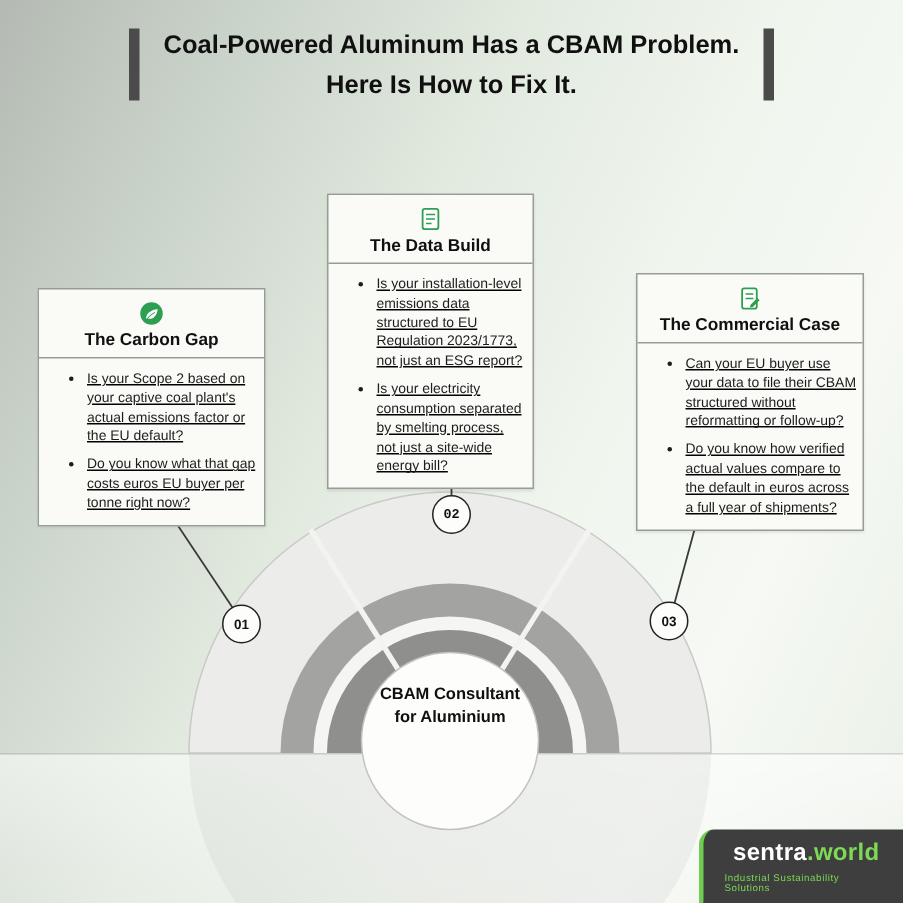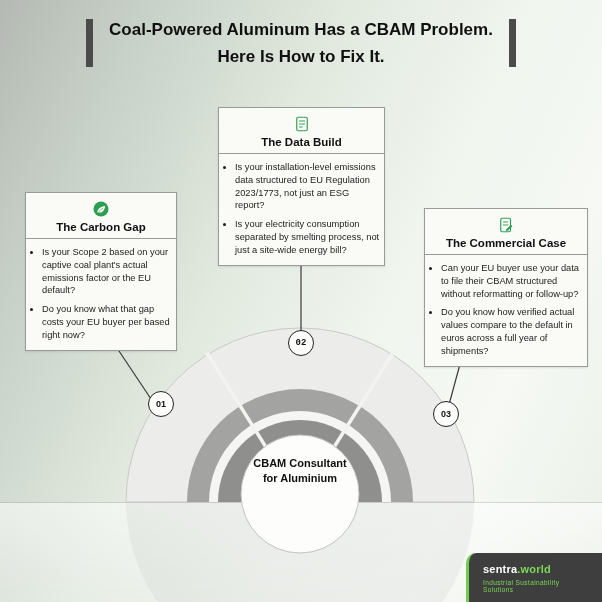--- a/index.html
+++ b/index.html
@@ -14,48 +14,48 @@
     border-top:1px solid rgba(110,120,110,0.25);
   }
   
   .title-block{position:absolute;top:16px;left:40px;right:40px;display:flex;align-items:center;justify-content:center;gap:16px;}
   .title-bar{width:7px;height:48px;background:#4b4b4b;flex:0 0 auto;}
   .page-title{margin:0;font-size:17px;line-height:1.6;font-weight:bold;color:#101010;text-align:center;}
   
   .card{position:absolute;background:#fafaf7;border:1px solid #969c96;box-shadow:0 1px 2px rgba(0,0,0,0.10);box-sizing:border-box;}
   .card-head{display:flex;flex-direction:column;align-items:center;gap:3px;padding:7px 6px 5px;border-bottom:1px solid #969c96;}
   .card-title{font-weight:bold;font-size:11.5px;color:#101010;}
-  .card ul{margin:7px 0 8px;padding-left:16px;}
+  .card ul{margin:7px 0 8px;padding-left:32px;text-decoration:underline;}
   .card li{font-size:9.3px;line-height:1.38;color:#1c1c1c;margin-bottom:6px;padding-right:4px;}
   .card-1{left:25px;top:192px;width:152px;}
-  .card-2{left:218px;top:107px;width:167px;}
-  .card-3{left:424px;top:208px;width:164px;}
+  .card-2{left:218px;top:129px;width:138px;}
+  .card-3{left:424px;top:182px;width:152px;}
   .icon{display:block;height:18px;}
   
   .diagram{position:absolute;left:0;top:0;pointer-events:none;}
   .badge{
     position:absolute;width:26px;height:26px;border-radius:50%;
     background:#fdfdfc;border:1.5px solid #222;box-sizing:border-box;
     display:flex;align-items:center;justify-content:center;
     font-size:9px;font-weight:bold;color:#111;
   }
-  .badge-1{left:148px;top:391px;}
+  .badge-1{left:148px;top:403px;}
   .badge-2{left:288px;top:330px;font-family:Liberation Mono, monospace;}
   .badge-3{left:433px;top:401px;}
   .center-label{
     position:absolute;left:252px;top:456px;width:96px;text-align:center;
     font-weight:bold;font-size:11px;line-height:1.32;color:#101010;
   }
   
   .brand-panel{
     position:absolute;right:0;bottom:0;width:136px;height:49px;background:#3d3e3d;
     border-top-left-radius:10px;display:flex;flex-direction:column;justify-content:center;
     padding:6px 10px 6px 14px;box-sizing:border-box;border-left:3px solid #6fce52;
   }
-  .brand-name{font-size:11px;font-weight:bold;color:#ffffff;letter-spacing:0.2px;}
+  .brand-name{font-size:16px;font-weight:bold;color:#ffffff;letter-spacing:0.2px;text-align:center;}
   .brand-accent{color:#7dd957;}
   .brand-tagline{font-size:6.5px;color:#7dd957;margin-top:4px;letter-spacing:0.4px;}
 </style>
 </head>
 <body>
 
 <div class="stage">
 
   <div class="floor"></div>
 
@@ -91,21 +91,21 @@
     <div class="card-head">
       <svg class="icon" viewBox="0 0 24 24" width="18" height="18">
         <circle cx="12" cy="12" r="10" fill="#2e9e50"></circle>
         <path d="M7 16.5c1-5.5 4.5-7.5 10.5-8.5-.8 6.5-4.2 9.5-8.5 8.6" fill="#ffffff"></path>
         <path d="M8 17c2-3 4-4.5 7-6" stroke="#2e9e50" stroke-width="0.9" fill="none"></path>
       </svg>
       <div class="card-title">The Carbon Gap</div>
     </div>
     <ul>
       <li>Is your Scope 2 based on your captive coal plant's actual emissions factor or the EU default?</li>
-      <li>Do you know what that gap costs your EU buyer per based right now?</li>
+      <li>Do you know what that gap costs euros EU buyer per tonne right now?</li>
     </ul>
   </div>
 
   <div class="card card-2">
     <div class="card-head">
       <svg class="icon" viewBox="0 0 24 24" width="18" height="18">
         <rect x="5" y="3" width="14" height="18" rx="2" fill="#ffffff" stroke="#2e9e50" stroke-width="1.6"></rect>
         <path d="M8 8h8M8 12h8M8 16h5" stroke="#2e9e50" stroke-width="1.4" fill="none"></path>
       </svg>
       <div class="card-title">The Data Build</div>

